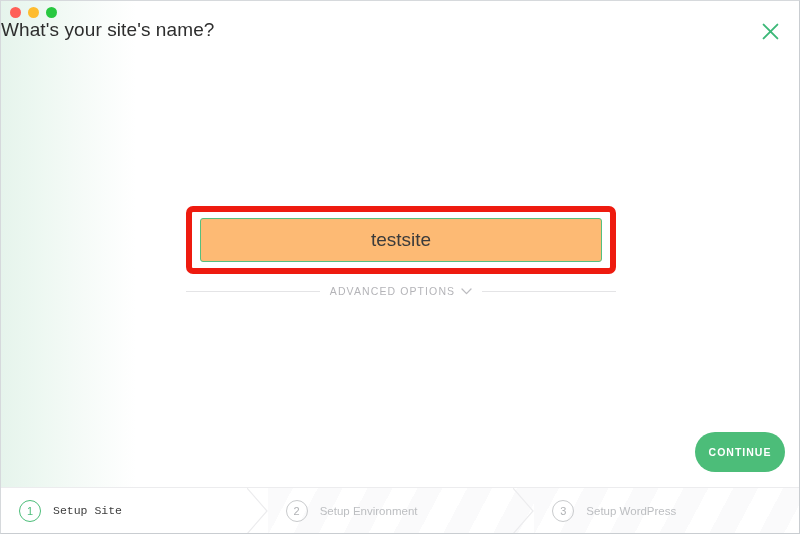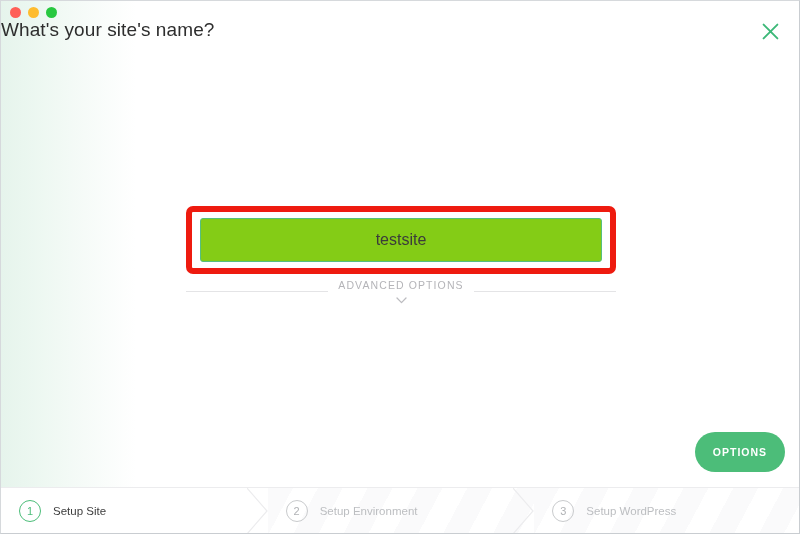--- a/index.html
+++ b/index.html
@@ -73,45 +73,45 @@
     border-radius:7px;
     pointer-events:none;
     z-index:6;
   }
   .site-name-input{
     position:absolute;
     left:14px; top:12px;
     width:402px; height:44px;
     border:1px solid #56bf7f;
     border-radius:3px;
-    background:#84cc16;
+    background:#fdba74;
     text-align:center;
     font-family:"Liberation Sans", sans-serif;
-    font-size:16px;
+    font-size:19px;
     color:#3b3b3b;
     outline:none;
     z-index:5;
   }
 
   
   .advanced-row{
     position:absolute;
     left:185px; top:281px;
     width:430px; height:18px;
     display:flex; align-items:center; justify-content:center;
     gap:10px;
     cursor:pointer;
   }
   .adv-line{ flex:1; height:1px; background:#e4e4e6; }
   .adv-label{
     font-size:10.5px;
     letter-spacing:1.1px;
     color:#b4b4b8;
     white-space:nowrap;
-    display:flex; align-items:center; gap:6px;flex-direction:column;
+    display:flex; align-items:center; gap:6px;
   }
   .chev{ display:block; }
 
   
   .continue-btn{
     position:absolute;
     right:14px; top:431px;
     width:90px; height:40px;
     background:#4cbd79;
     border:none; border-radius:21px;
@@ -167,20 +167,21 @@
     color:#4cbd79;
   }
   .step-label{
     margin-left:12px;
     font-size:11.5px;
     color:#bcbec1;
     white-space:nowrap;
   }
   .step.active .step-label{
     color:#3d3d3d;
+    font-family:Liberation Mono, monospace;
   }
 </style>
 </head>
 <body>
 
 <div id="app-window">
 
   <div class="left-gradient"></div>
 
   <div class="traffic-lights">
@@ -206,21 +207,21 @@
     <span class="adv-line"></span>
     <span class="adv-label">
       <span>ADVANCED OPTIONS</span>
       <svg class="chev" width="11" height="7" viewBox="0 0 11 7" aria-hidden="true">
         <path d="M1 1 L5.5 5.6 L10 1" stroke="#bcbcc0" stroke-width="1.3" fill="none" stroke-linecap="round" stroke-linejoin="round"></path>
       </svg>
     </span>
     <span class="adv-line"></span>
   </div>
 
-  <button class="continue-btn">OPTIONS</button>
+  <button class="continue-btn">CONTINUE</button>
 
   <div class="step-bar">
 
     <div class="step active">
       <span class="step-circle">1</span>
       <span class="step-label">Setup Site</span>
       <svg class="sep" viewBox="0 0 22 46" preserveAspectRatio="none" aria-hidden="true">
         <path d="M0 0 L20 23 L0 46" stroke="#ececee" stroke-width="1.2" fill="none"></path>
       </svg>
     </div>

